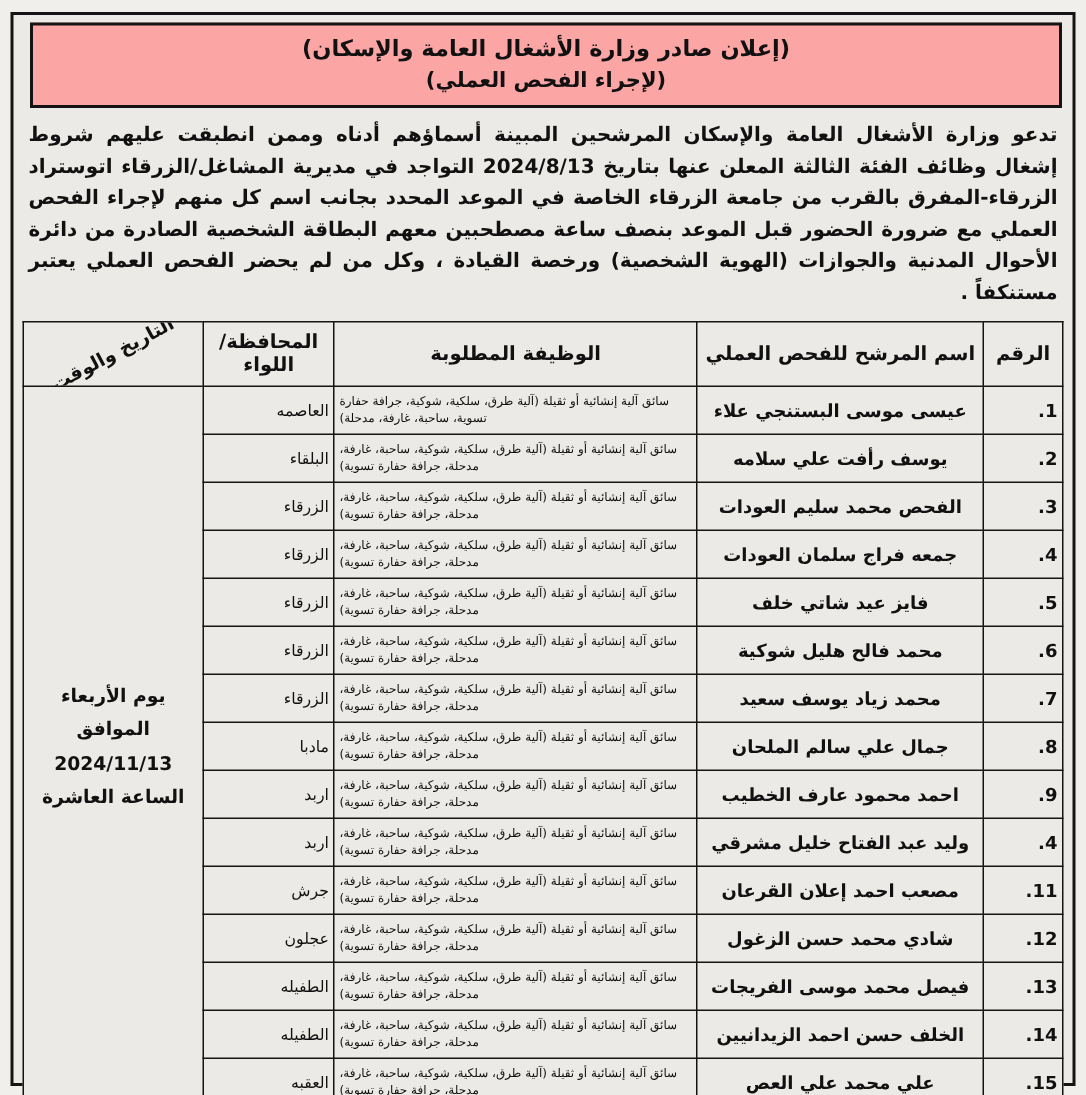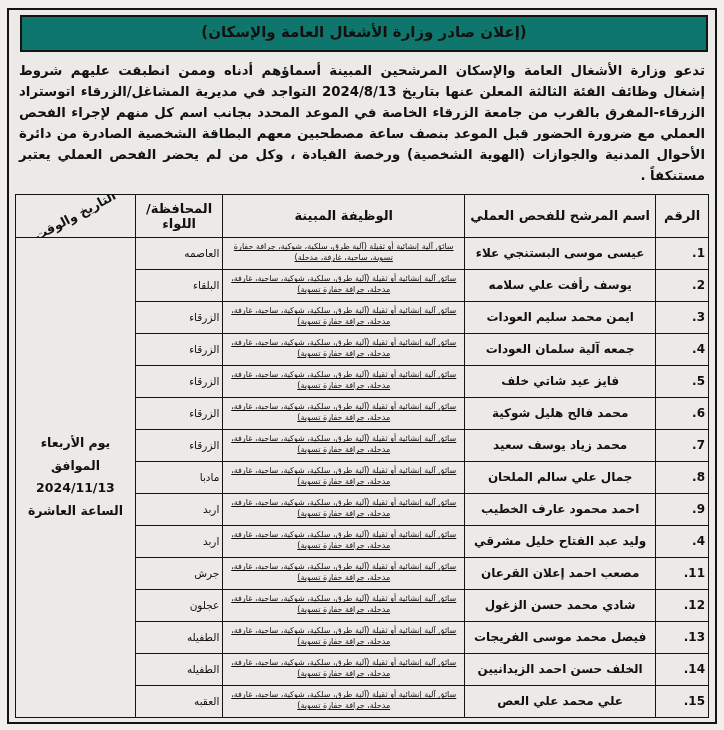--- a/index.html
+++ b/index.html
@@ -18,21 +18,21 @@
   .sheet{
     box-sizing:border-box;
     width:100%;height:100%;
     border:2.5px solid #141414;
     background:#eceae6;
     padding:5px 6px;
     display:flex;flex-direction:column;
   }
   .title-box{
     border:2.5px solid #141414;
-    background:#0f766e;
+    background:#fca5a5;
     text-align:center;
     padding:5px 4px 6px 4px;
     margin:0 1px 6px 5px;
   }
   .title-line{font-weight:bold;font-size:15px;line-height:1.45;}
   .title-line.sub{font-size:14px;}
   .intro{
     margin:2px 4px 8px 4px;
     font-weight:bold;
     font-size:13.3px;
@@ -66,57 +66,57 @@
     white-space:nowrap;
   }
   tbody td{height:29px;}
   td.cell-num{
     font-weight:bold;font-size:12px;text-align:right;padding-right:8px;
   }
   td.cell-name{
     font-weight:bold;font-size:12px;text-align:center;white-space:nowrap;
   }
   td.cell-job{
-    font-size:8px;line-height:1.35;text-align:center;font-weight:normal;
+    font-size:8px;line-height:1.35;text-align:left;font-weight:normal;
     padding:1px 2px;
-    text-decoration:underline;
   }
   td.cell-gov{
     font-size:10.5px;
   }
   td.date-cell{
     font-weight:bold;font-size:12.5px;text-align:center;line-height:1.8;
     padding:4px;
   }
 </style>
 </head>
 <body>
 
 <div class="page">
   <div class="sheet">
 
     <div class="title-box">
       <div class="title-line">(إعلان صادر وزارة الأشغال العامة والإسكان)</div>
+      <div class="title-line sub">(لإجراء الفحص العملي)</div>
     </div>
 
     <p class="intro">تدعو وزارة الأشغال العامة والإسكان المرشحين المبينة أسماؤهم أدناه وممن انطبقت عليهم شروط إشغال وظائف الفئة الثالثة المعلن عنها بتاريخ 2024/8/13 التواجد في مديرية المشاغل/الزرقاء اتوستراد الزرقاء-المفرق بالقرب من جامعة الزرقاء الخاصة في الموعد المحدد بجانب اسم كل منهم لإجراء الفحص العملي مع ضرورة الحضور قبل الموعد بنصف ساعة مصطحبين معهم البطاقة الشخصية الصادرة من دائرة الأحوال المدنية والجوازات (الهوية الشخصية) ورخصة القيادة ، وكل من لم يحضر الفحص العملي يعتبر مستنكفاً .</p>
 
     <table class="candidates">
       <colgroup>
         <col style="width:52px">
         <col style="width:188px">
         <col style="width:238px">
         <col style="width:86px">
         <col style="width:118px">
       </colgroup>
       <thead>
         <tr>
           <th class="col-num">الرقم</th>
           <th class="col-name">اسم المرشح للفحص العملي</th>
-          <th class="col-job">الوظيفة المبينة</th>
+          <th class="col-job">الوظيفة المطلوبة</th>
           <th class="col-gov">
             <span>المحافظة/</span><br>
             <span>اللواء</span>
           </th>
           <th class="col-date">
             <span class="diag">التاريخ والوقت</span>
           </th>
         </tr>
       </thead>
       <tbody>
@@ -128,27 +128,27 @@
   <td class="date-cell" rowspan="15">يوم الأربعاء الموافق 2024/11/13 الساعة العاشرة</td>
           </tr>
           <tr>
     <td class="cell-num">2.</td>
     <td class="cell-name">يوسف رأفت علي سلامه</td>
     <td class="cell-job">سائق آلية إنشائية أو ثقيلة (آلية طرق، سلكية، شوكية، ساحبة، غارفة، مدحلة، جرافة حفارة تسوية)</td>
     <td class="cell-gov">البلقاء</td>
   </tr>
           <tr>
     <td class="cell-num">3.</td>
-    <td class="cell-name">ايمن محمد سليم العودات</td>
+    <td class="cell-name">الفحص محمد سليم العودات</td>
     <td class="cell-job">سائق آلية إنشائية أو ثقيلة (آلية طرق، سلكية، شوكية، ساحبة، غارفة، مدحلة، جرافة حفارة تسوية)</td>
     <td class="cell-gov">الزرقاء</td>
   </tr>
           <tr>
     <td class="cell-num">4.</td>
-    <td class="cell-name">جمعه آلية سلمان العودات</td>
+    <td class="cell-name">جمعه فراج سلمان العودات</td>
     <td class="cell-job">سائق آلية إنشائية أو ثقيلة (آلية طرق، سلكية، شوكية، ساحبة، غارفة، مدحلة، جرافة حفارة تسوية)</td>
     <td class="cell-gov">الزرقاء</td>
   </tr>
           <tr>
     <td class="cell-num">5.</td>
     <td class="cell-name">فايز عيد شاتي خلف</td>
     <td class="cell-job">سائق آلية إنشائية أو ثقيلة (آلية طرق، سلكية، شوكية، ساحبة، غارفة، مدحلة، جرافة حفارة تسوية)</td>
     <td class="cell-gov">الزرقاء</td>
   </tr>
           <tr>

